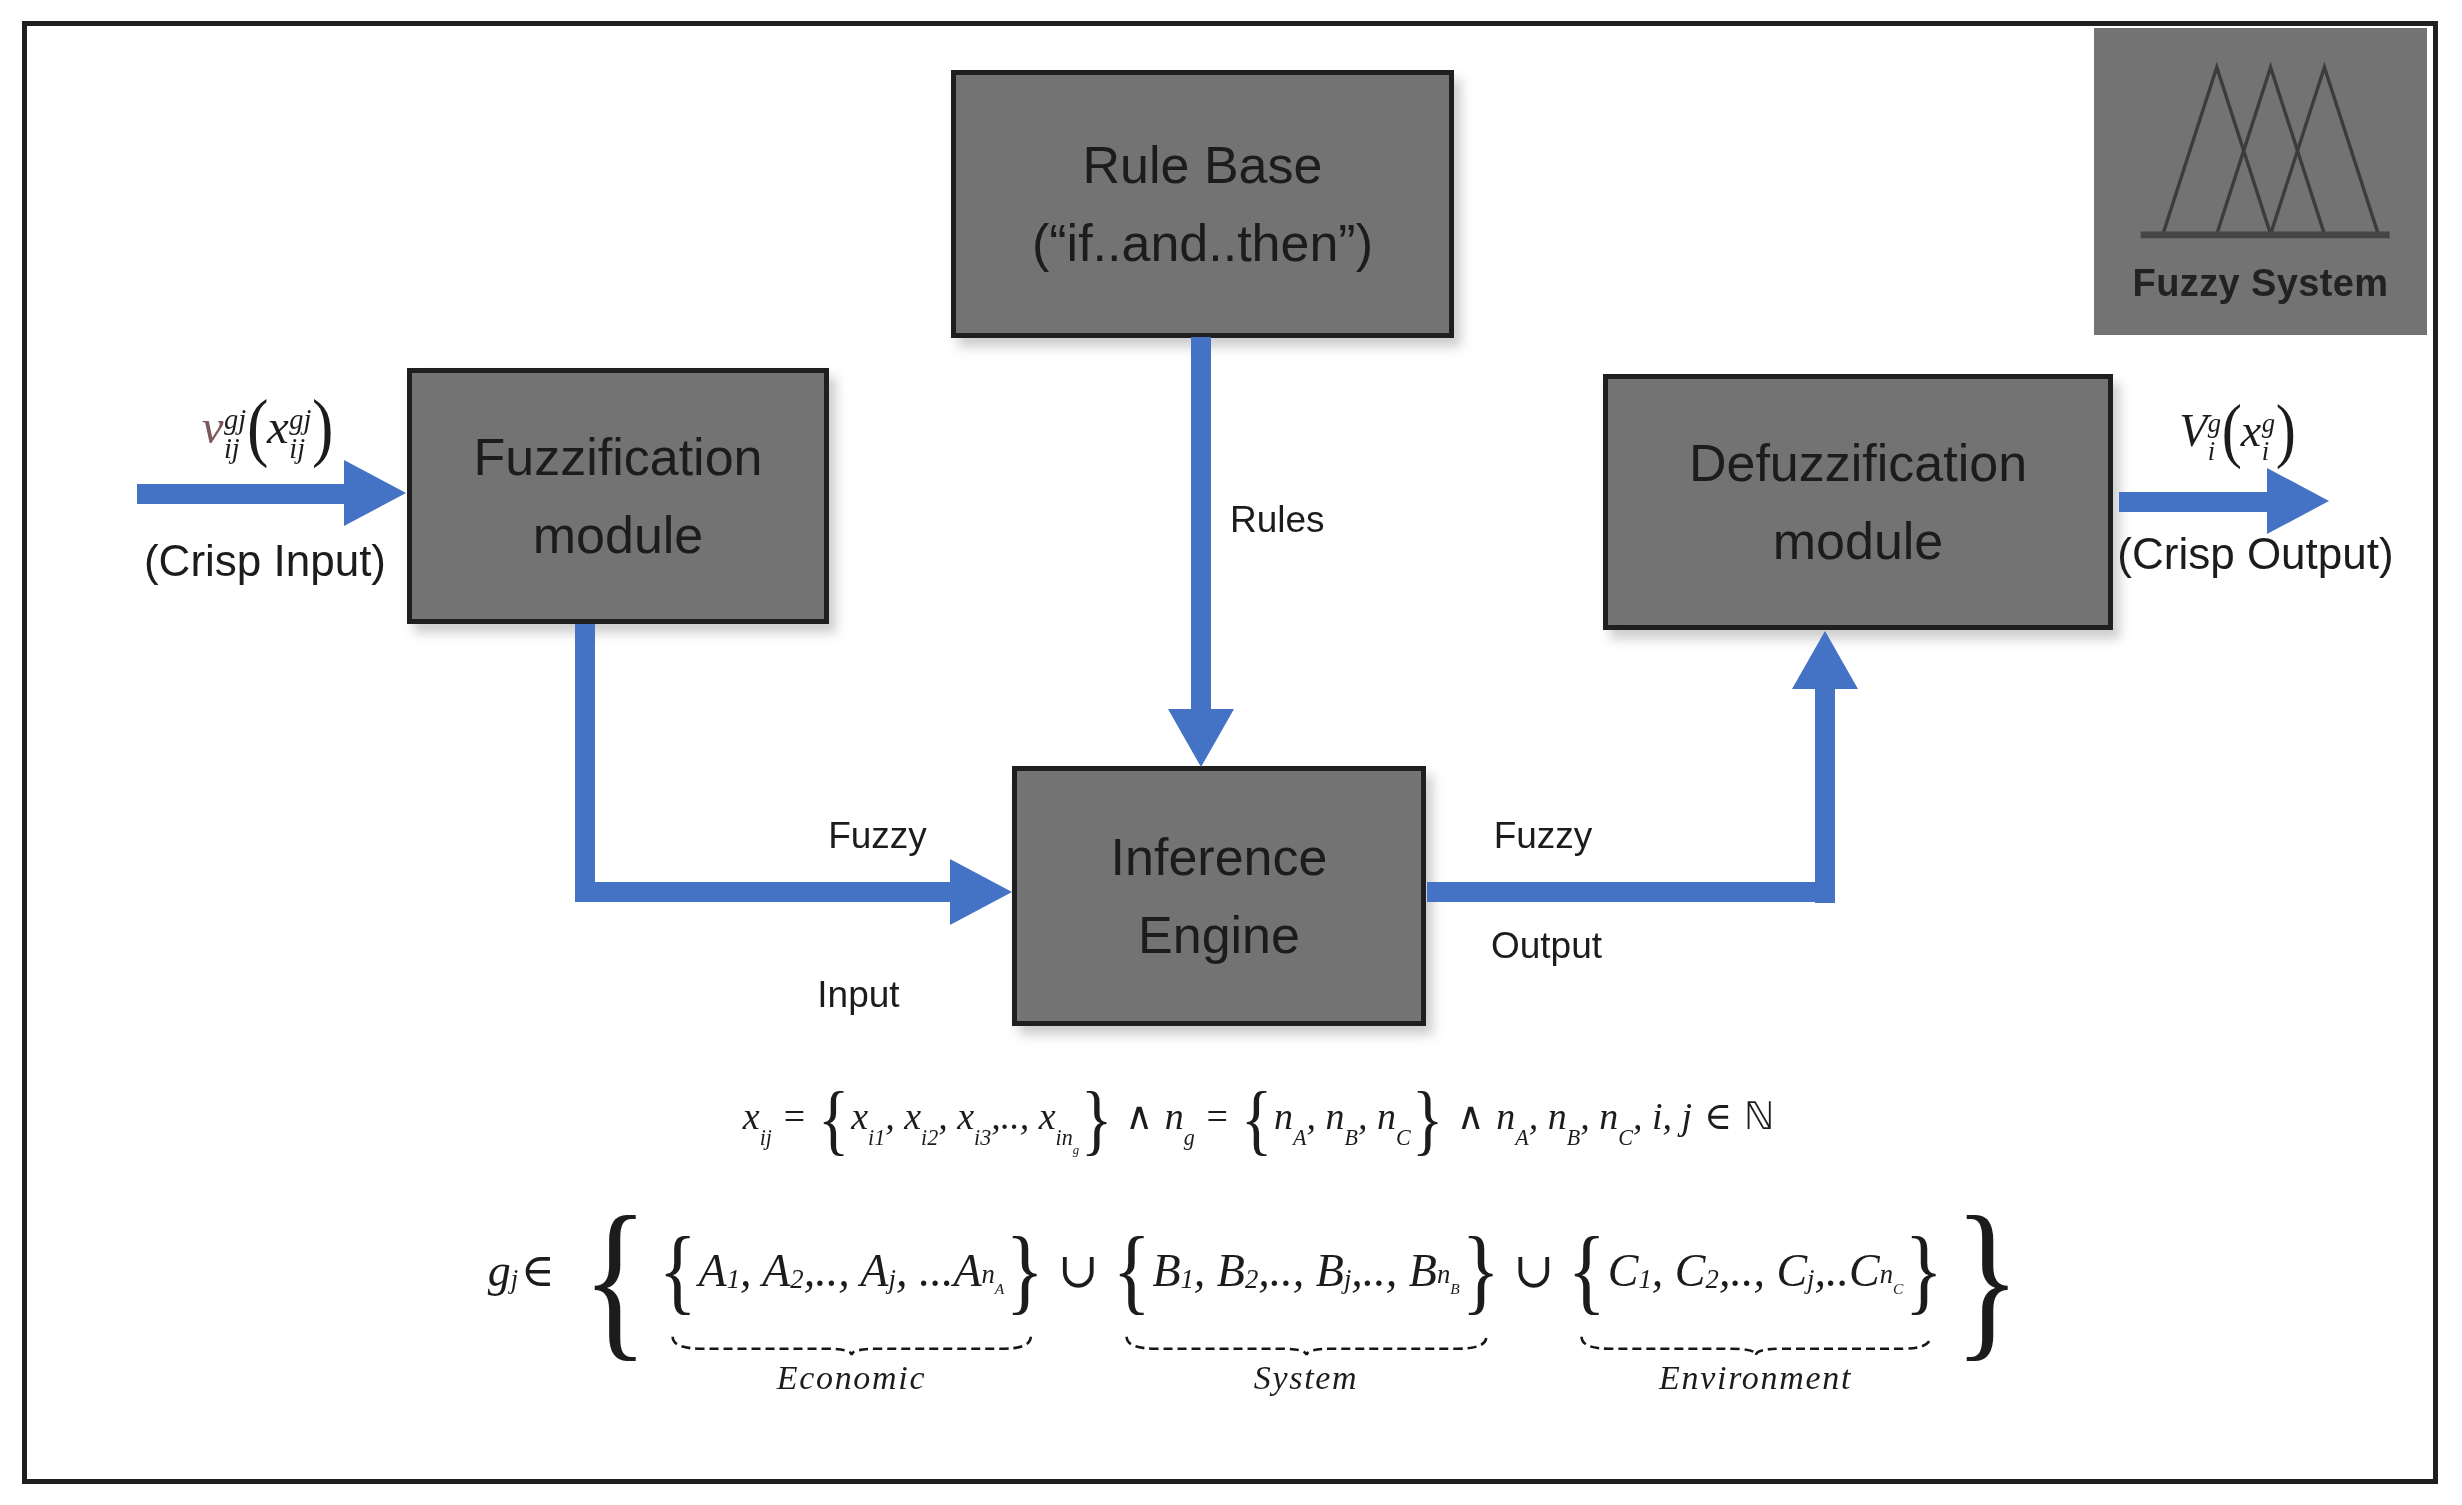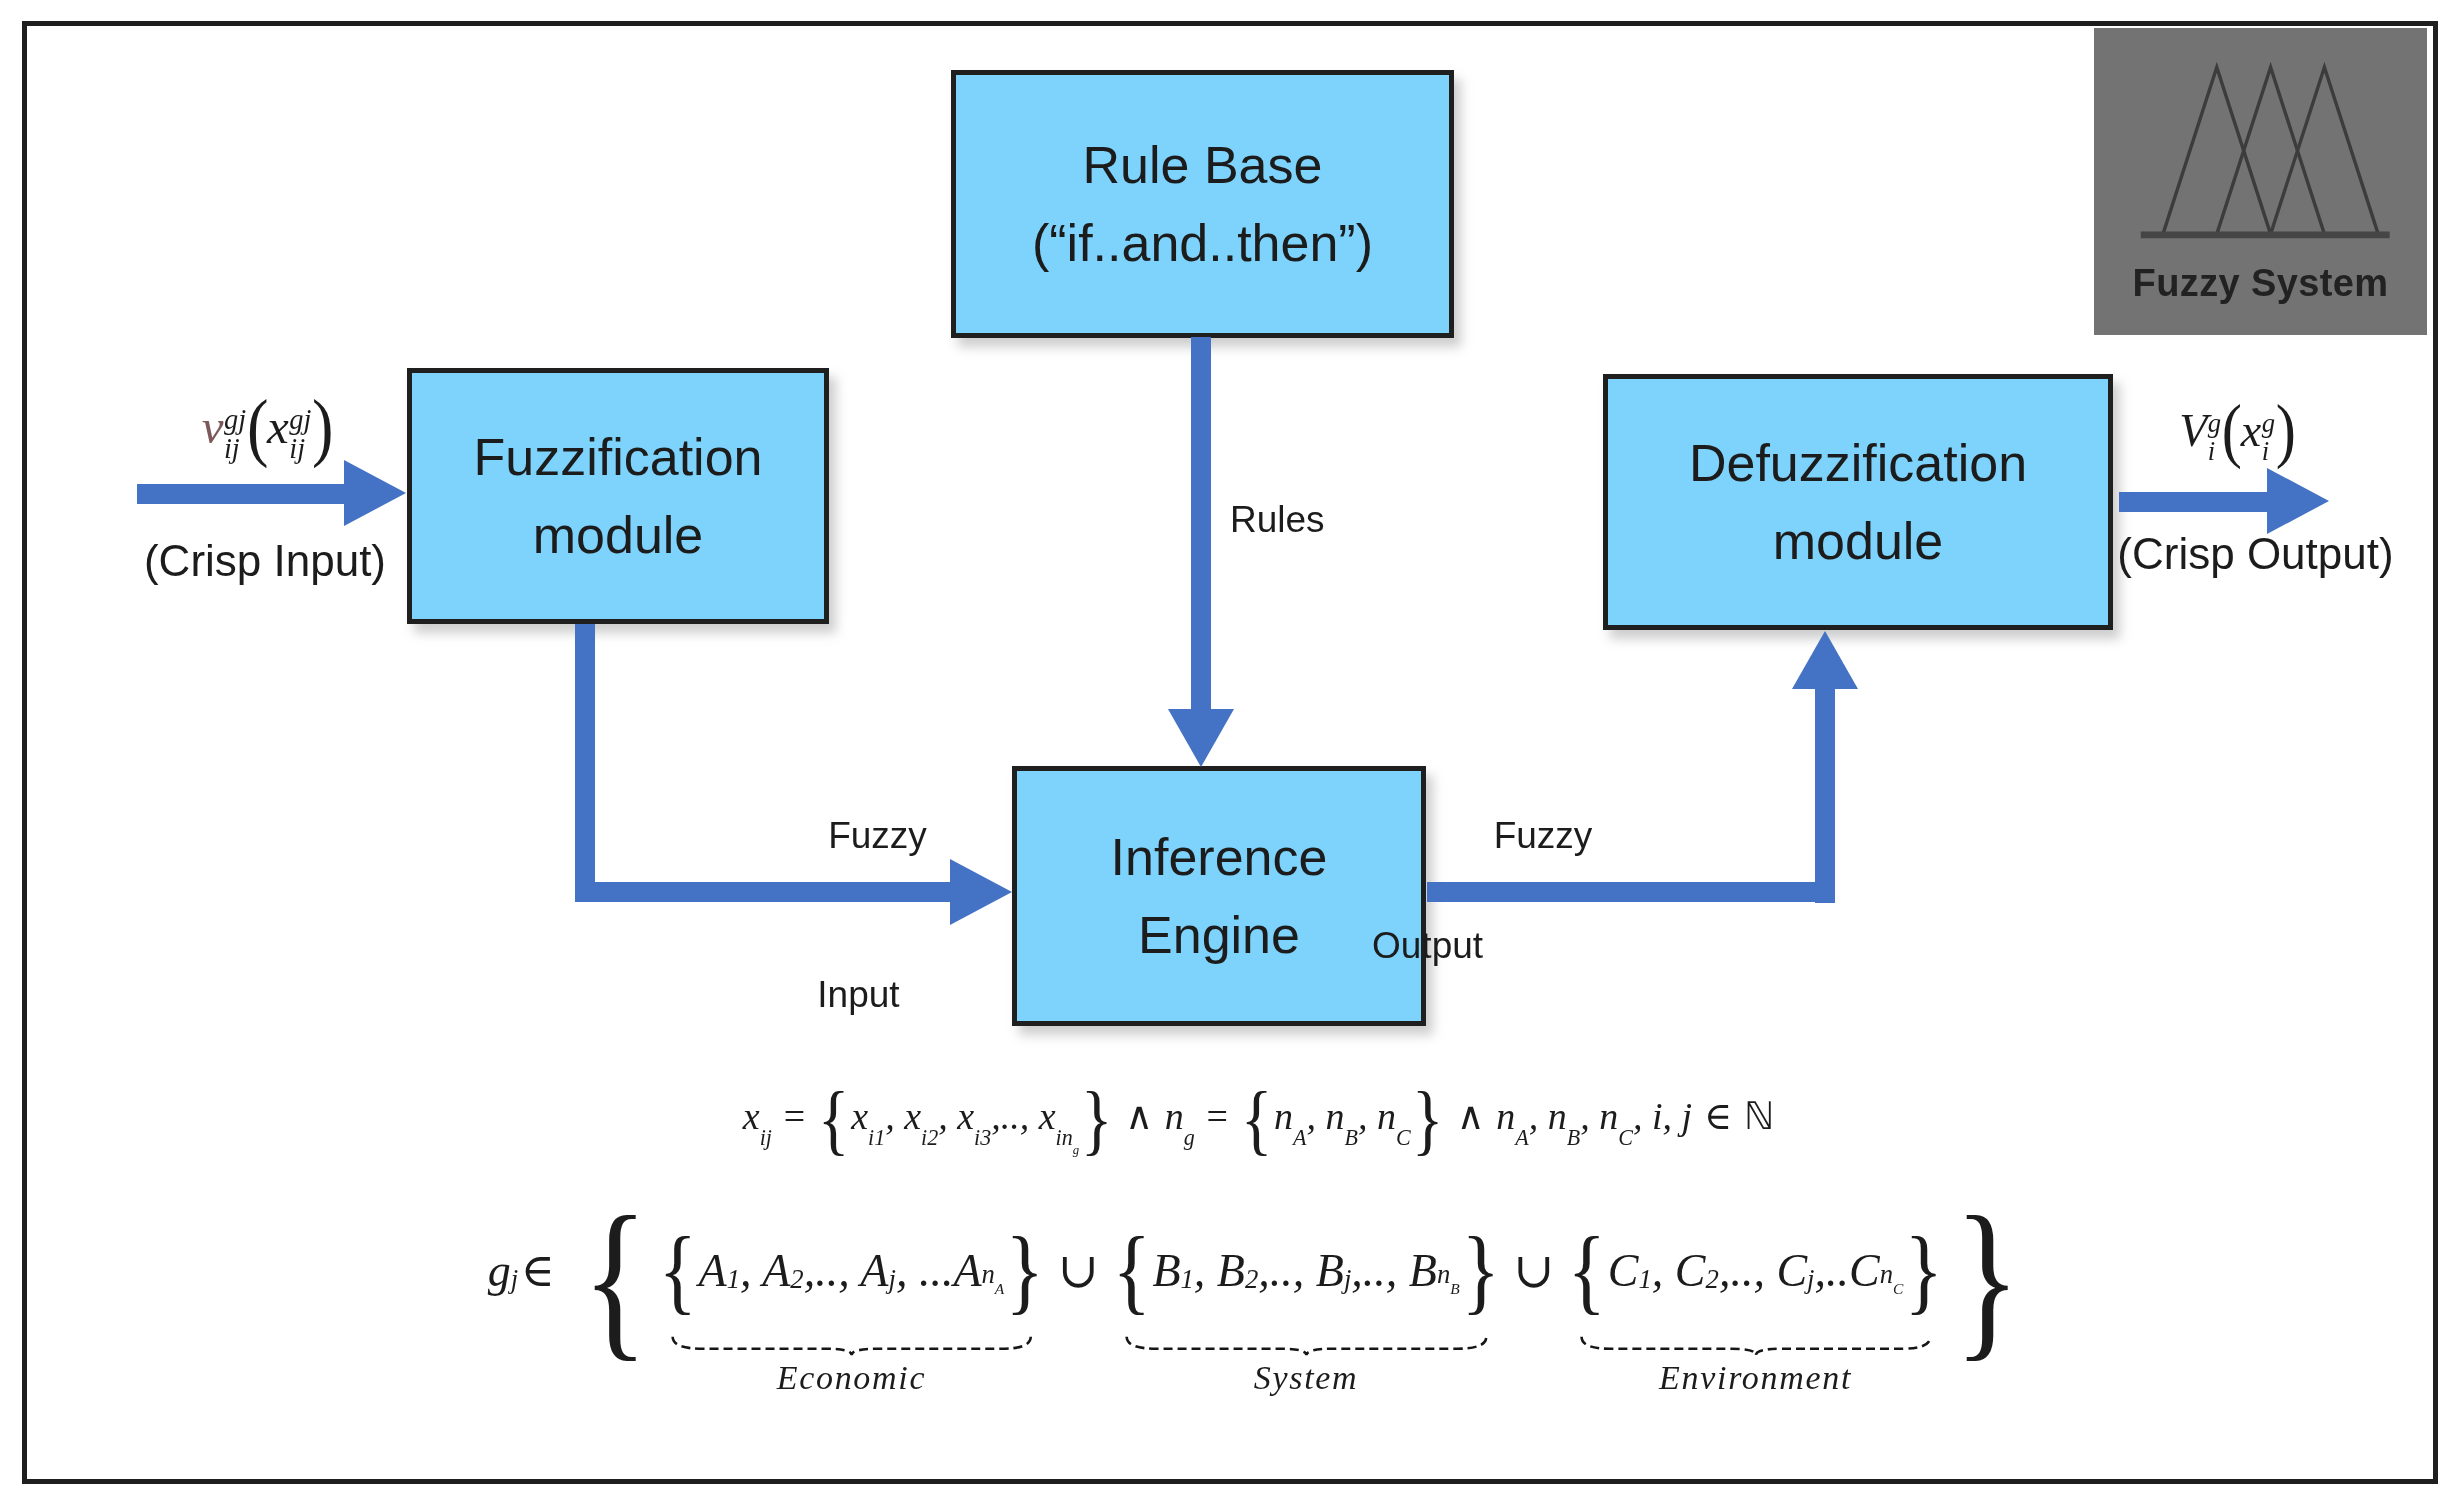--- a/index.html
+++ b/index.html
@@ -6,21 +6,21 @@
   body{width:2462px;height:1506px;position:relative;overflow:hidden;
        font-family:"Liberation Sans",sans-serif;color:var(--ink,#1c1c1c);}
   :root{--arrow:#4472c4;--ink:#1c1c1c;--border:#1f1f1f;--vcolor:#7d585a;}
 
   .abs{position:absolute;}
 
   
   .frame{left:22px;top:21px;width:2406px;height:1453px;border:5.2px solid var(--border);background:#fff;}
 
   
-  .node{border:5.2px solid var(--border);background:#7dd3fc;display:flex;flex-direction:column;
+  .node{border:5.2px solid var(--border);background:#737373;display:flex;flex-direction:column;
         align-items:center;justify-content:center;text-align:center;
         font-size:52px;line-height:1.5;box-shadow:6.7px 9px 10.4px rgba(125,125,125,.38);}
   .rulebase{left:951px;top:70px;width:493px;height:258px;}
   .fuzz{left:407px;top:368px;width:412px;height:246px;}
   .defuzz{left:1603px;top:374px;width:500px;height:246px;}
   .infer{left:1012px;top:766px;width:404px;height:250px;}
 
   
   .sh{background:var(--arrow);}
   .head{width:0;height:0;}
@@ -118,21 +118,21 @@
 <div class="abs sh" style="left:575px;top:624px;width:20px;height:278px;"></div>
 <div class="abs sh" style="left:575px;top:882px;width:375px;height:20px;"></div>
 <div class="abs head head-right" style="left:950px;top:859px;"></div>
 <div class="abs lbl" style="left:796px;top:814px;width:163px;text-align:center;">Fuzzy</div>
 <div class="abs lbl" style="left:777px;top:973px;width:163px;text-align:center;">Input</div>
 
 <div class="abs sh" style="left:1427px;top:882px;width:388px;height:20px;"></div>
 <div class="abs sh" style="left:1815px;top:689px;width:20px;height:214px;"></div>
 <div class="abs head head-up" style="left:1792px;top:631px;"></div>
 <div class="abs lbl" style="left:1458px;top:814px;width:170px;text-align:center;">Fuzzy</div>
-<div class="abs lbl" style="left:1372px;top:924px;width:192px;text-align:left;">Output</div>
+<div class="abs lbl" style="left:1410px;top:924px;width:192px;text-align:right;">Output</div>
 
 <div class="abs iomath math" style="left:2126px;top:382px;width:222px;height:96px;font-size:46px;">
   <span>V</span>
     <span class="stk">
       <span>g</span>
       <span>i</span>
     </span>
     <span class="pr">(</span>
     <span>x</span>
     <span class="stk">

